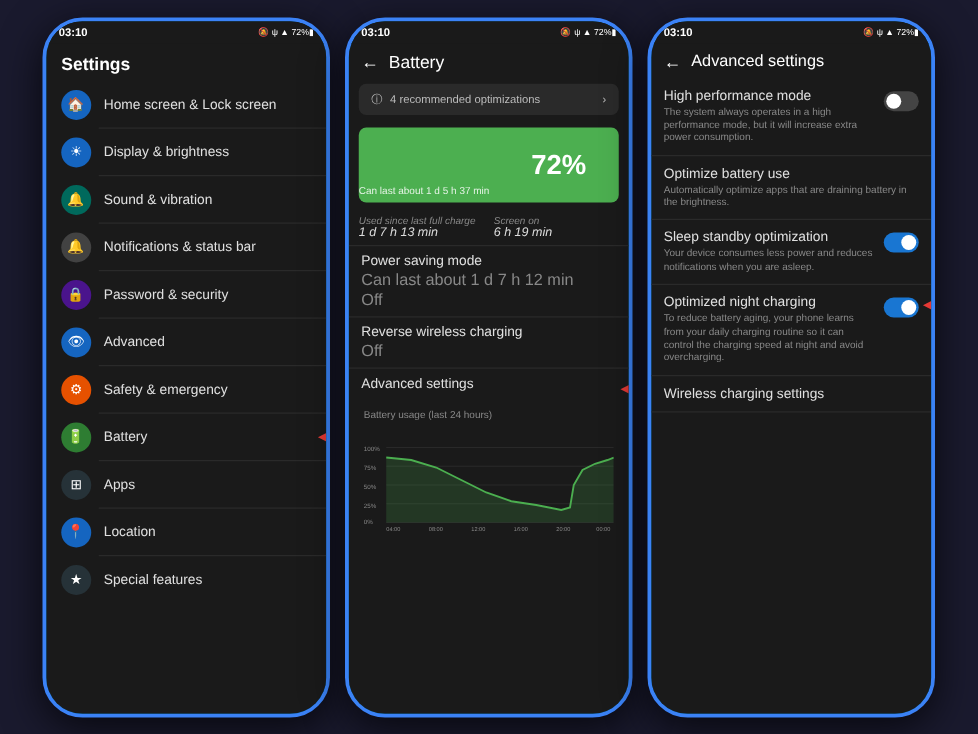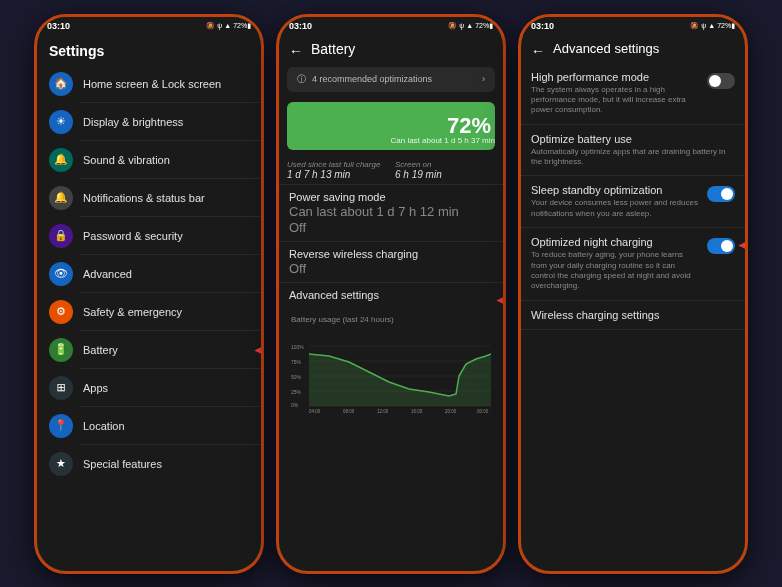--- a/index.html
+++ b/index.html
@@ -12,23 +12,23 @@
       justify-content: center;
       gap: 12px;
       font-family: 'Segoe UI', Arial, sans-serif;
       overflow: hidden;
     }
 
     .phone-wrapper {
       position: relative;
       width: 230px;
       height: 560px;
-      background: #4d7c0f;
+      background: #0369a1;
       border-radius: 32px;
-      border: 3px solid #c2410c;
+      border: 3px solid #3b82f6;
       overflow: hidden;
       display: flex;
       flex-direction: column;
       box-shadow: 0 8px 32px rgba(0,0,0,0.7);
     }
 
     .phone-screen {
       flex: 1;
       background: #1a1a1a;
       display: flex;
@@ -125,38 +125,38 @@
       align-items: center;
       gap: 6px;
       font-size: 9px;
       color: #bbb;
     }
 
     .battery-gauge {
       margin: 6px 8px;
       background: #4caf50;
       border-radius: 6px;
-      height: 48px;
+      height: 60px;
       position: relative;
       display: flex;
       align-items: center;
       justify-content: flex-end;
-      padding-right: 4px;
+      padding-right: 26px;
     }
     .battery-pct {
       font-size: 22px;
       font-weight: bold;
       color: #fff;
     }
     .battery-time-label {
       position: absolute;
       bottom: 5px;
       left: 0;
       right: 0;
-      text-align: right;
+      text-align: left;
       font-size: 8px;
       color: rgba(255,255,255,0.85);
     }
 
     .battery-stats {
       display: flex;
       margin: 4px 8px;
       gap: 8px;
       font-style: italic;
     }

